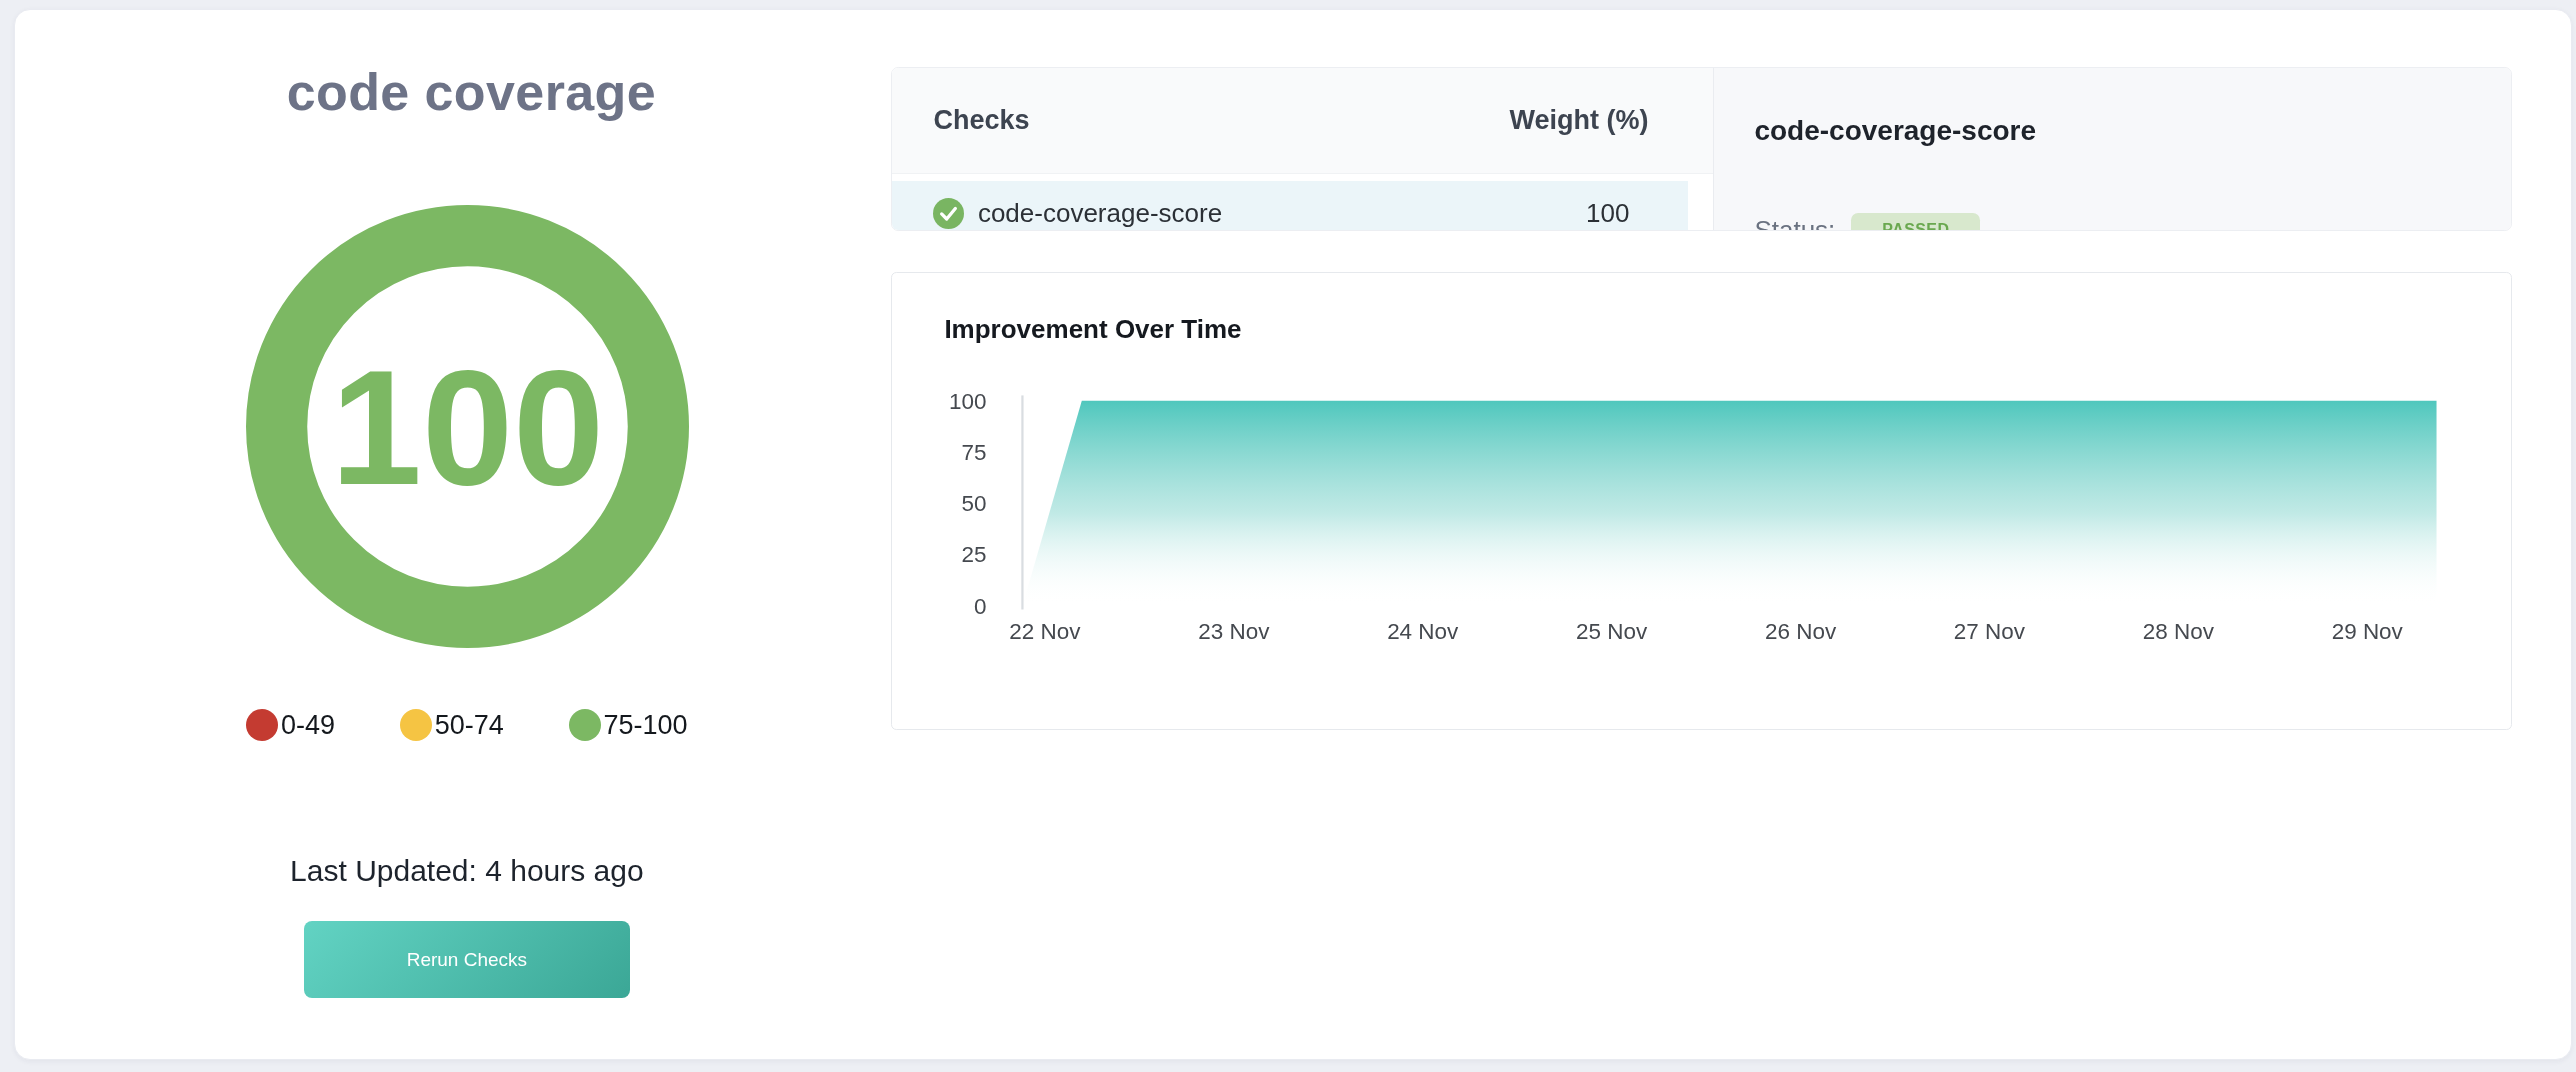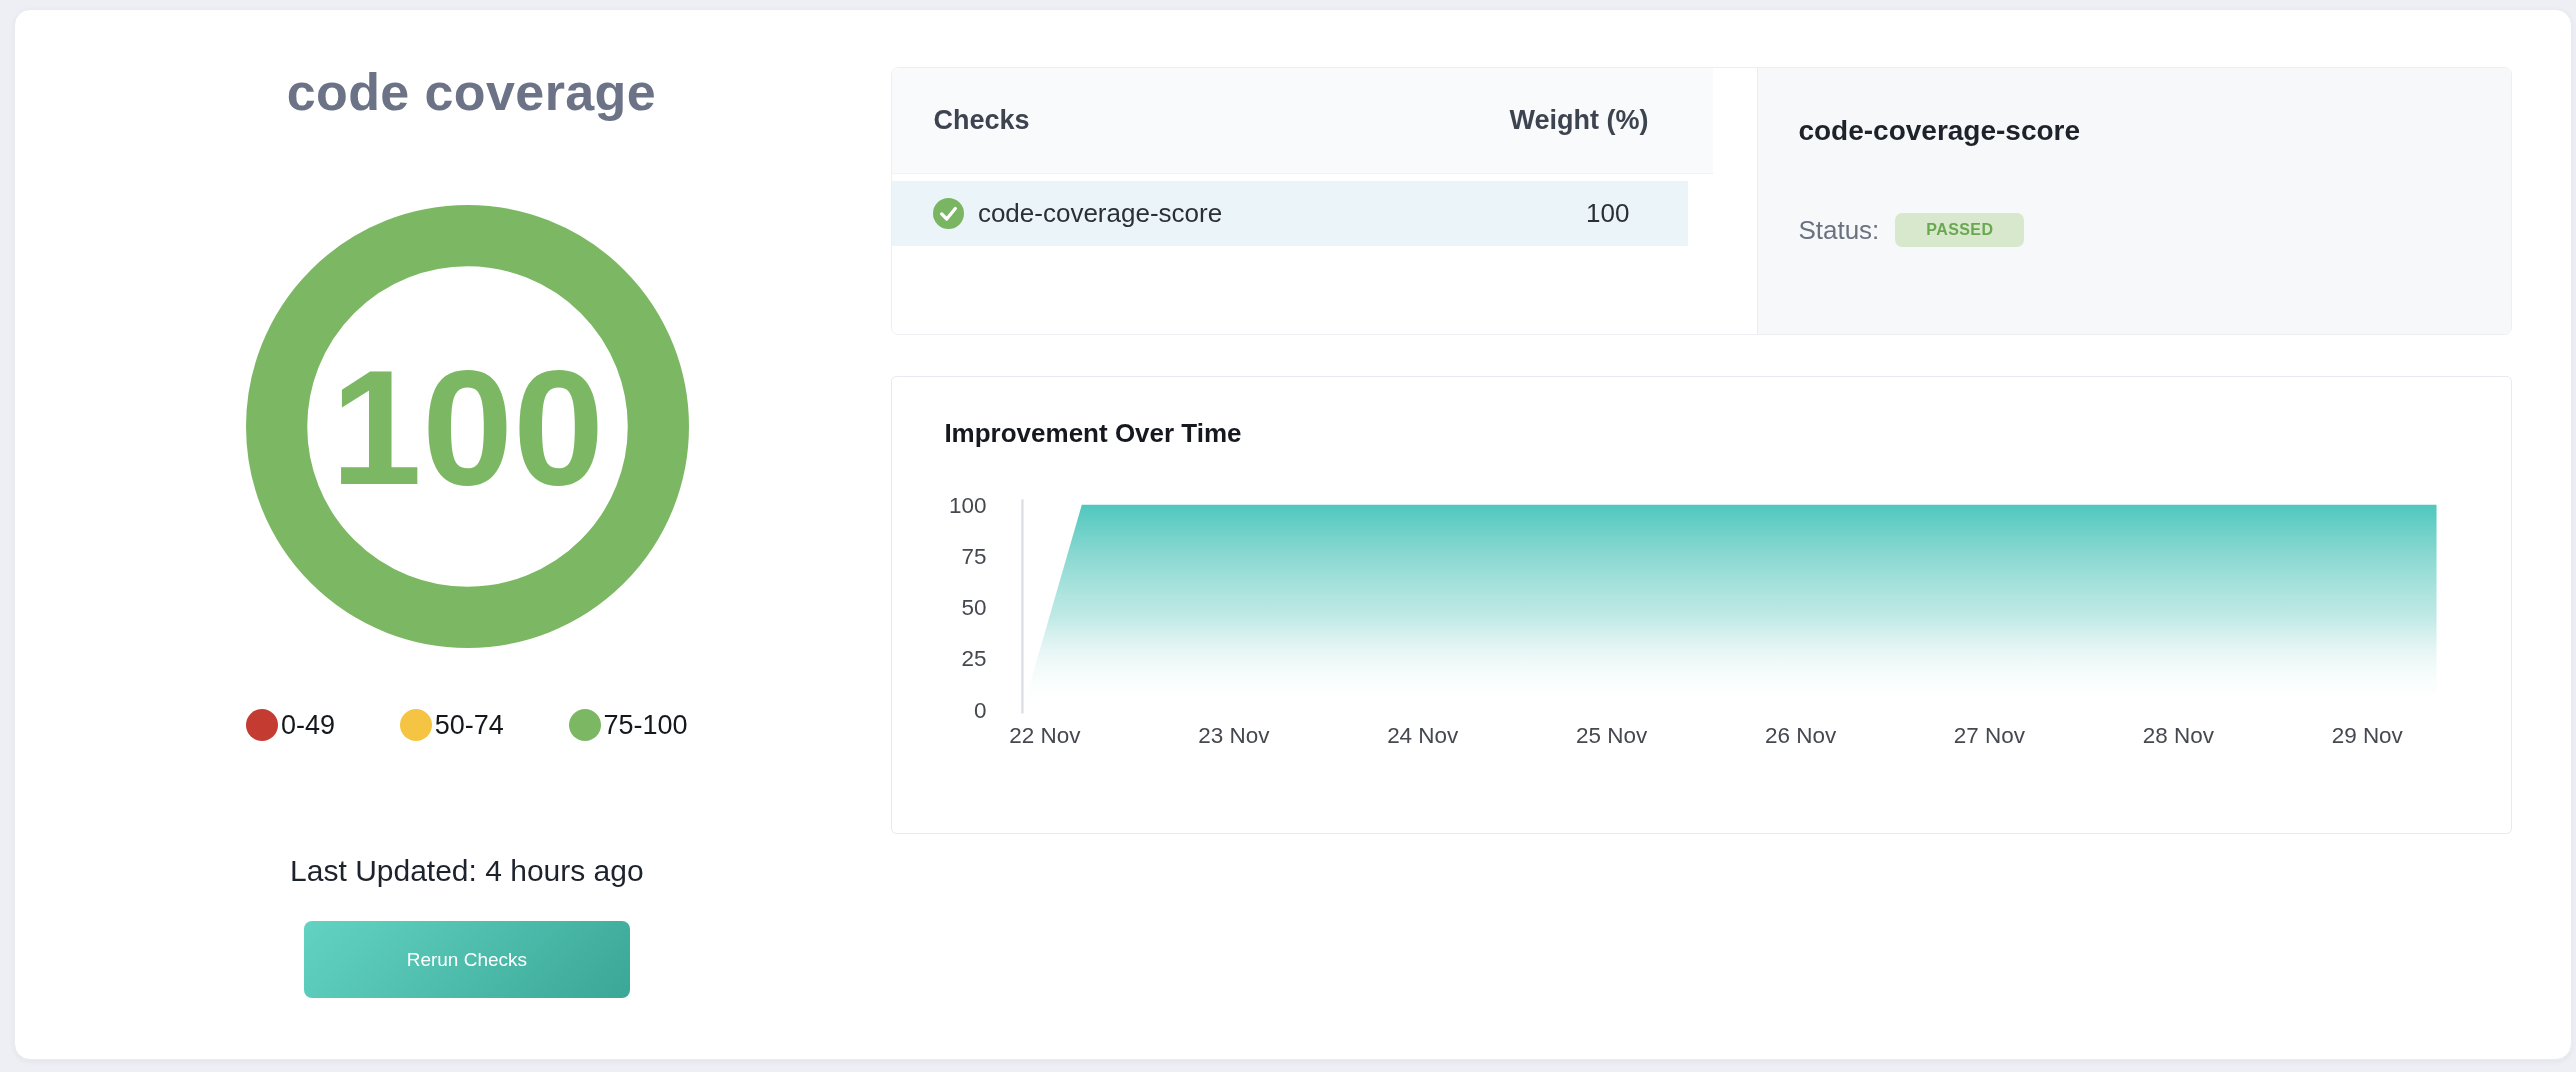--- a/index.html
+++ b/index.html
@@ -41,23 +41,23 @@
     position: absolute; top: 911px; left: 50%; margin-left: -163px;
     width: 326px; height: 77px;
     border: none; border-radius: 8px;
     color: #ffffff; font-size: 19px;
     font-family: inherit; cursor: pointer;
     display: flex; align-items: center; justify-content: center;
   }
   
   .right-col { position: absolute; left: 876px; top: 57px; width: 1621px; }
   .top-cards {
-    display: flex; height: 268px;
+    display: flex; height: 164px;
     border: 0.9px solid #eceef2; border-radius: 7.2px;
-    overflow: hidden; background: #ffffff; gap: 44px;
+    overflow: hidden; background: #ffffff;
   }
   .checks-card { width: 821px; flex: none; background: #ffffff; }
   .checks-table-header {
     height: 106px; background: #f9fafb; border-bottom: 0.9px solid #f0f2f4;
     display: flex; align-items: center;
     padding: 0 65px 0 41px;
     font-size: 27px; font-weight: 700; color: #3d4450;
   }
   .col-weight { margin-left: auto; }
   .check-row {

